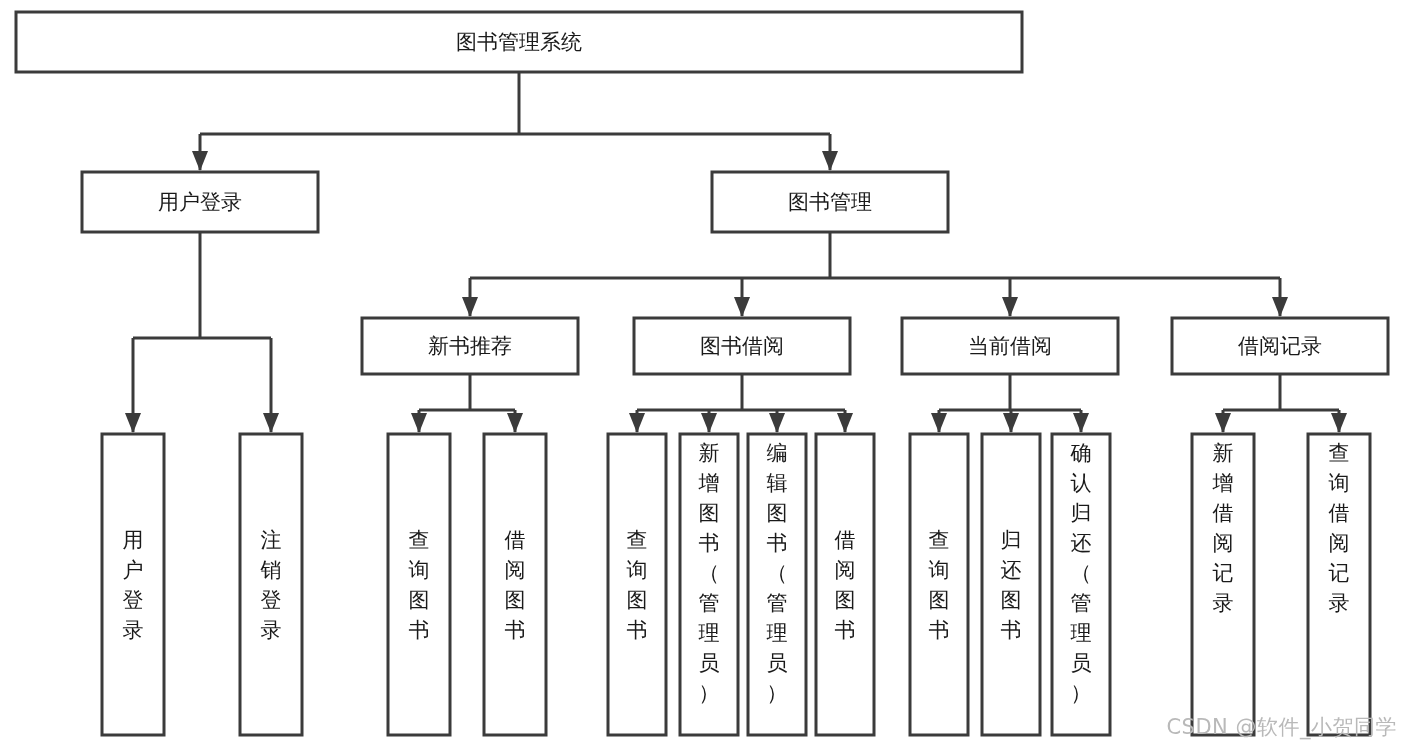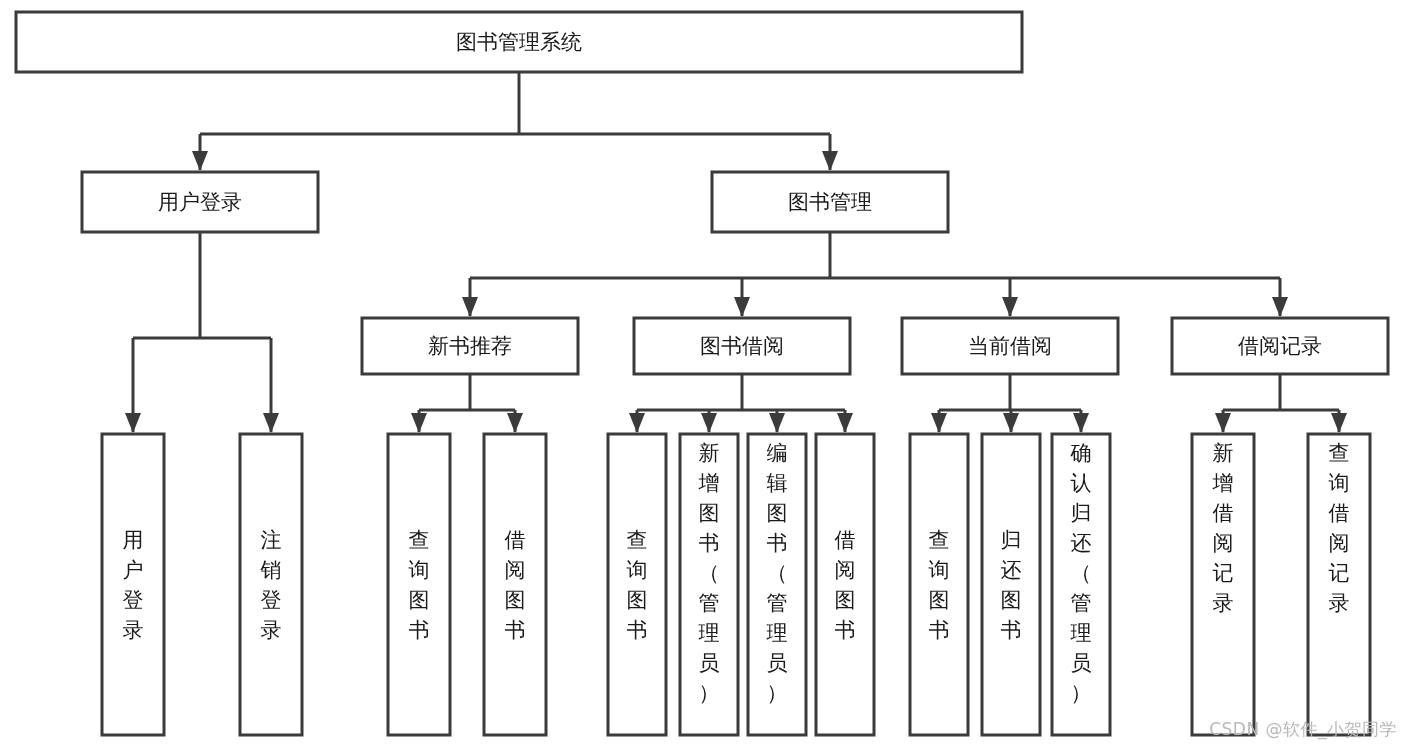--- a/index.html
+++ b/index.html
@@ -44,21 +44,21 @@
   }
   .arrow-head {
     fill: #3b3b3b;
     stroke: none;
   }
   .watermark {
     position: absolute;
     right: 8px;
     bottom: 6px;
     font-family: "DejaVu Sans", "Liberation Sans", sans-serif;
-    font-size: 17px;
+    font-size: 21px;
     color: #b9b9b9;
     white-space: nowrap;
     letter-spacing: 0.5px;
     pointer-events: none;
     text-align: right;
   }
 </style>
 </head>
 <body>
 

